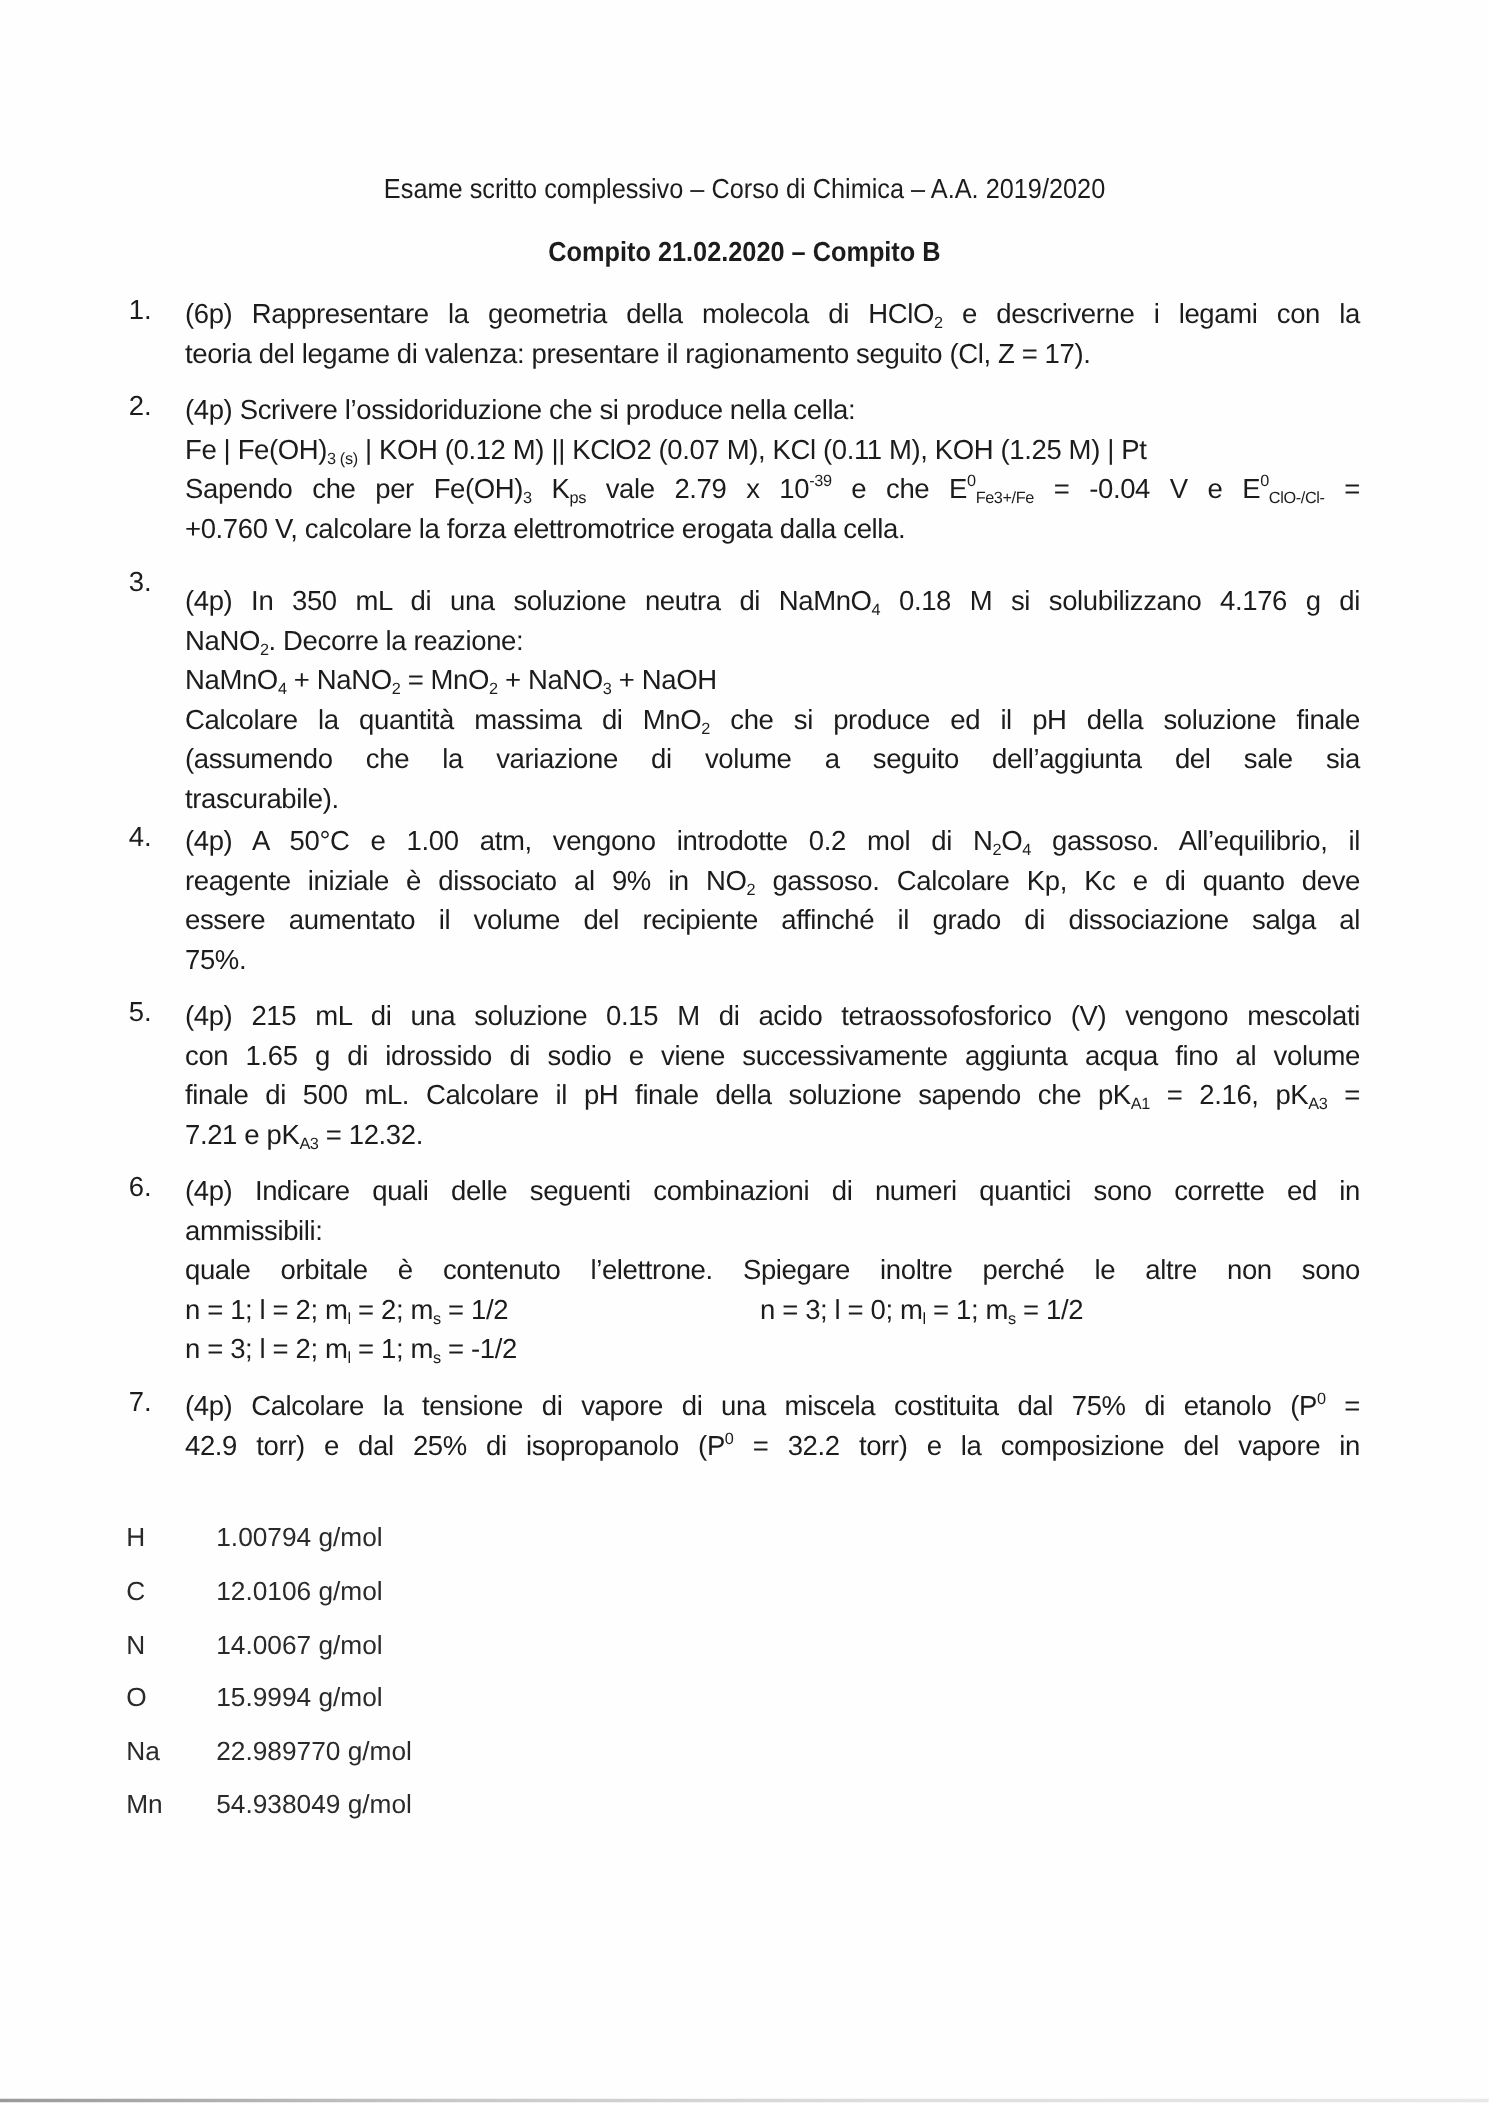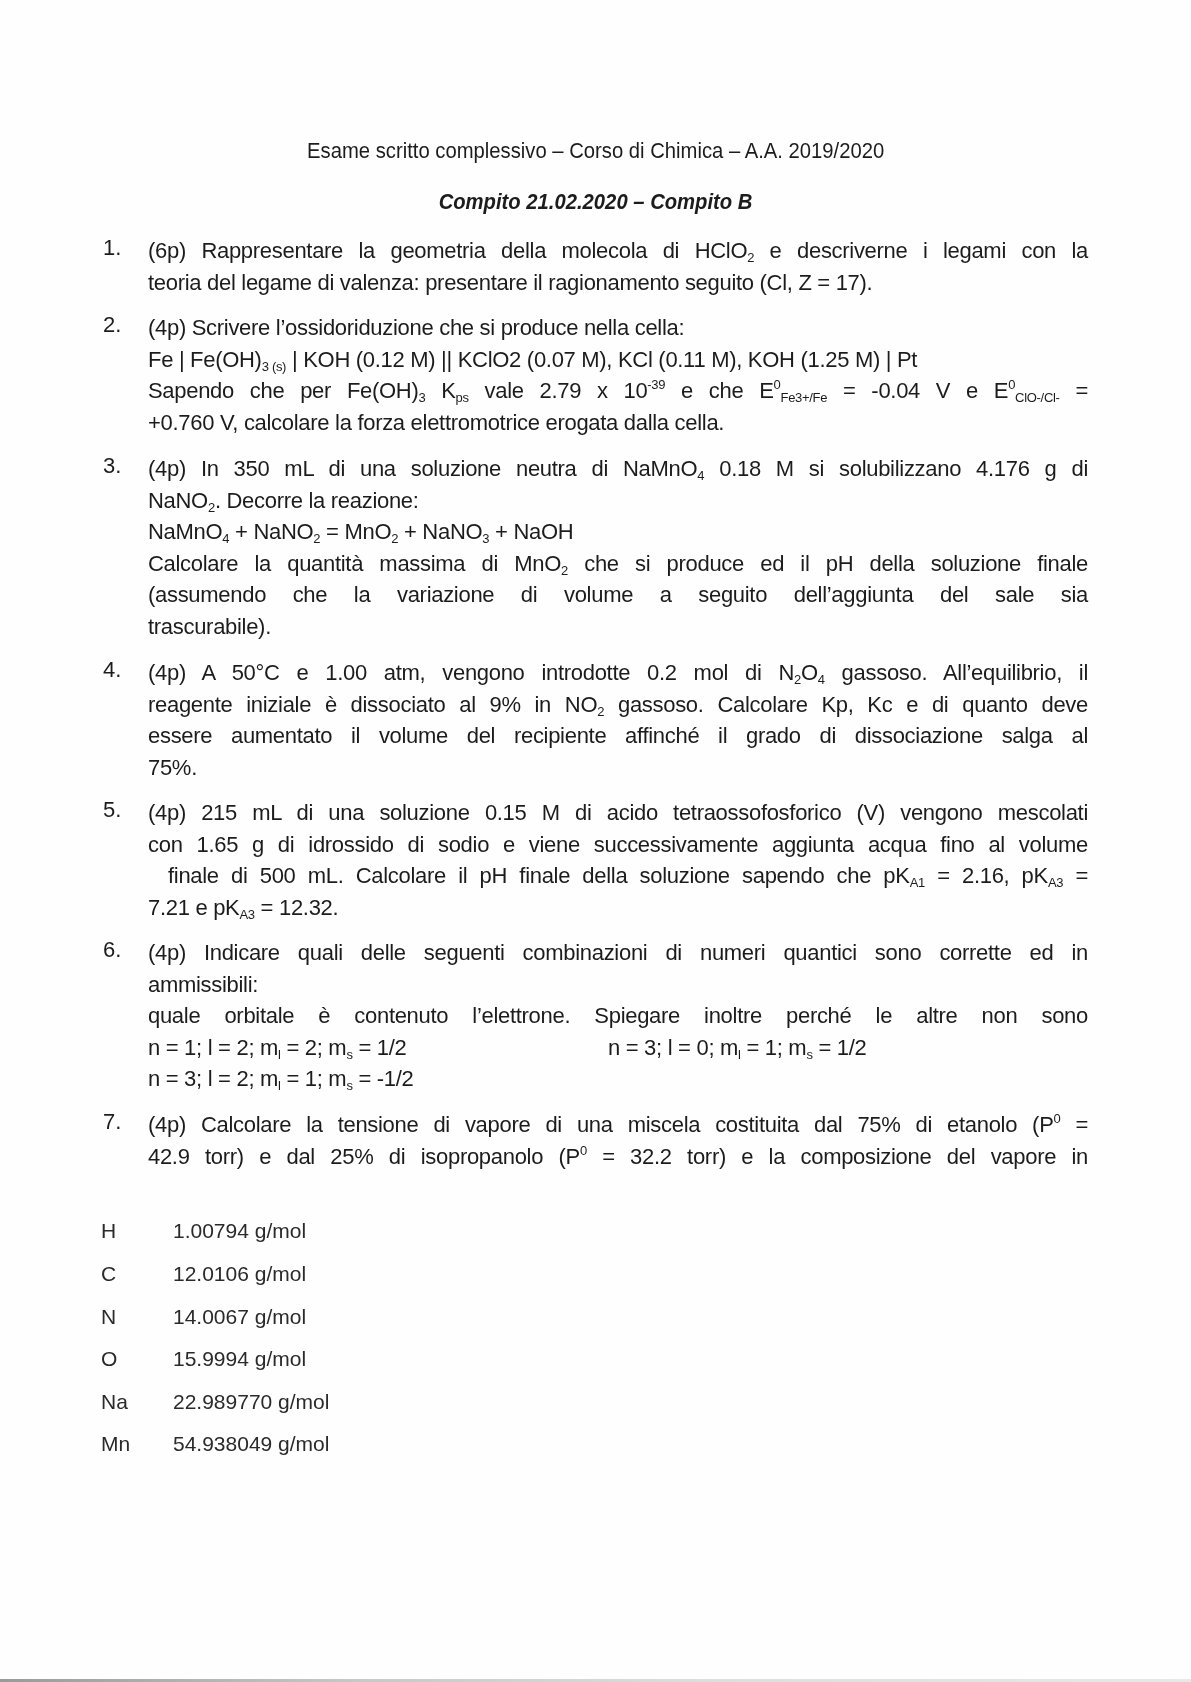--- a/index.html
+++ b/index.html
@@ -2,21 +2,21 @@
 <html><head>
 <meta charset="utf-8">
 <style>
   html, body { margin: 0; padding: 0; background: #ffffff; }
   body { width: 1191px; height: 1682px; position: relative; overflow: hidden; color: #1c1c1c; }
   .page { position: absolute; left: 0; top: 0; width: 1191px; height: 1682px; background: #fefefe; }
   .hdr { position: absolute; left: 0; width: 1191px; text-align: center;
          font-family: "Liberation Sans", sans-serif; font-size: 22px; }
   .hdr .inner { display: inline-block; transform: scaleX(0.92); transform-origin: center; }
   #title { top: 138px; }
-  #subtitle { top: 189px; font-weight: bold; font-style: italic; }
+  #subtitle { top: 189px; font-weight: bold; }
 
   .q { position: absolute; left: 0; width: 1191px; font-family: "Liberation Sans", sans-serif; font-size: 22px; }
   .q .num { position: absolute; left: 103px; top: 0; }
   .q .body { position: absolute; left: 148px; width: 940px; top: 0; }
   .q .line { height: 31.5px; line-height: 31.5px; white-space: nowrap; }
   .q .line.just { text-align: justify; text-align-last: justify; white-space: normal; }
   sub, sup { font-size: 13px; line-height: 0; }
   sub { vertical-align: -4px; }
   sup { vertical-align: 9px; }
   .qn-grid { display: flex; }
@@ -55,21 +55,21 @@
       <div class="line" style="letter-spacing: -0.3px;"><span>(4p) Scrivere l’ossidoriduzione che si produce nella cella:</span></div>
       <div class="line" style="letter-spacing: -0.3px;"><span>Fe | Fe(OH)</span><sub>3 (s)</sub><span> | KOH (0.12 M) || KClO2 (0.07 M), KCl (0.11 M), KOH (1.25 M) | Pt</span></div>
       <div class="line just" style="letter-spacing: -0.3px;"><span>Sapendo che per Fe(OH)</span><sub>3</sub><span> K</span><sub>ps</sub><span> vale 2.79 x 10</span><sup>-39</sup><span> e che E</span><sup>0</sup><sub>Fe3+/Fe</sub><span> = -0.04 V e E</span><sup>0</sup><sub>ClO-/Cl-</sub><span> =</span></div>
       <div class="line" style="letter-spacing: -0.3px;"><span>+0.760 V, calcolare la forza elettromotrice erogata dalla cella.</span></div>
     </div>
   </div>
 
   <div class="q" style="top:453px;">
     <span class="num">3.</span>
     <div class="body">
-      <div class="line just" style="letter-spacing: -0.3px;"><span>(4p) In 350 mL di una soluzione neutra di NaMnO</span><sub>4</sub><span> 0.18 M si solubilizzano 4.176 g di</span></div>
+      <div class="line just" style="letter-spacing: -0.3px; margin-top: 12px;"><span>(4p) In 350 mL di una soluzione neutra di NaMnO</span><sub>4</sub><span> 0.18 M si solubilizzano 4.176 g di</span></div>
       <div class="line" style="letter-spacing: -0.3px;"><span>NaNO</span><sub>2</sub><span>. Decorre la reazione:</span></div>
       <div class="line" style="letter-spacing: -0.3px;"><span>NaMnO</span><sub>4</sub><span> + NaNO</span><sub>2</sub><span> = MnO</span><sub>2</sub><span> + NaNO</span><sub>3</sub><span> + NaOH</span></div>
       <div class="line just" style="letter-spacing: -0.3px;"><span>Calcolare la quantità massima di MnO</span><sub>2</sub><span> che si produce ed il pH della soluzione finale</span></div>
       <div class="line just" style="letter-spacing: -0.3px;"><span>(assumendo che la variazione di volume a seguito dell’aggiunta del sale sia</span></div>
       <div class="line" style="letter-spacing: -0.3px;"><span>trascurabile).</span></div>
     </div>
   </div>
 
   <div class="q" style="top:657px;">
     <span class="num">4.</span>
@@ -79,21 +79,21 @@
       <div class="line just" style="letter-spacing: -0.3px;"><span>essere aumentato il volume del recipiente affinché il grado di dissociazione salga al</span></div>
       <div class="line" style="letter-spacing: -0.3px;"><span>75%.</span></div>
     </div>
   </div>
 
   <div class="q" style="top:797px;">
     <span class="num">5.</span>
     <div class="body">
       <div class="line just" style="letter-spacing: -0.3px;"><span>(4p) 215 mL di una soluzione 0.15 M di acido tetraossofosforico (V) vengono mescolati</span></div>
       <div class="line just" style="letter-spacing: -0.3px;"><span>con 1.65 g di idrossido di sodio e viene successivamente aggiunta acqua fino al volume</span></div>
-      <div class="line just" style="letter-spacing: -0.3px; margin-left: 20px;"><span>finale di 500 mL. Calcolare il pH finale della soluzione sapendo che pK</span><sub>A1</sub><span> = 2.16, pK</span><sub>A3</sub><span> =</span></div>
+      <div class="line just" style="letter-spacing: -0.3px;"><span>finale di 500 mL. Calcolare il pH finale della soluzione sapendo che pK</span><sub>A1</sub><span> = 2.16, pK</span><sub>A3</sub><span> =</span></div>
       <div class="line" style="letter-spacing: -0.3px;"><span>7.21 e pK</span><sub>A3</sub><span> = 12.32.</span></div>
     </div>
   </div>
 
   <div class="q" style="top:937px;">
     <span class="num">6.</span>
     <div class="body">
       <div class="line just" style="letter-spacing: -0.3px;"><span>(4p) Indicare quali delle seguenti combinazioni di numeri quantici sono corrette ed in</span></div>
       <div class="line" style="letter-spacing: -0.3px;"><span>ammissibili:</span></div>
       <div class="line just" style="letter-spacing: -0.3px;"><span>quale orbitale è contenuto l’elettrone. Spiegare inoltre perché le altre non sono</span></div>

